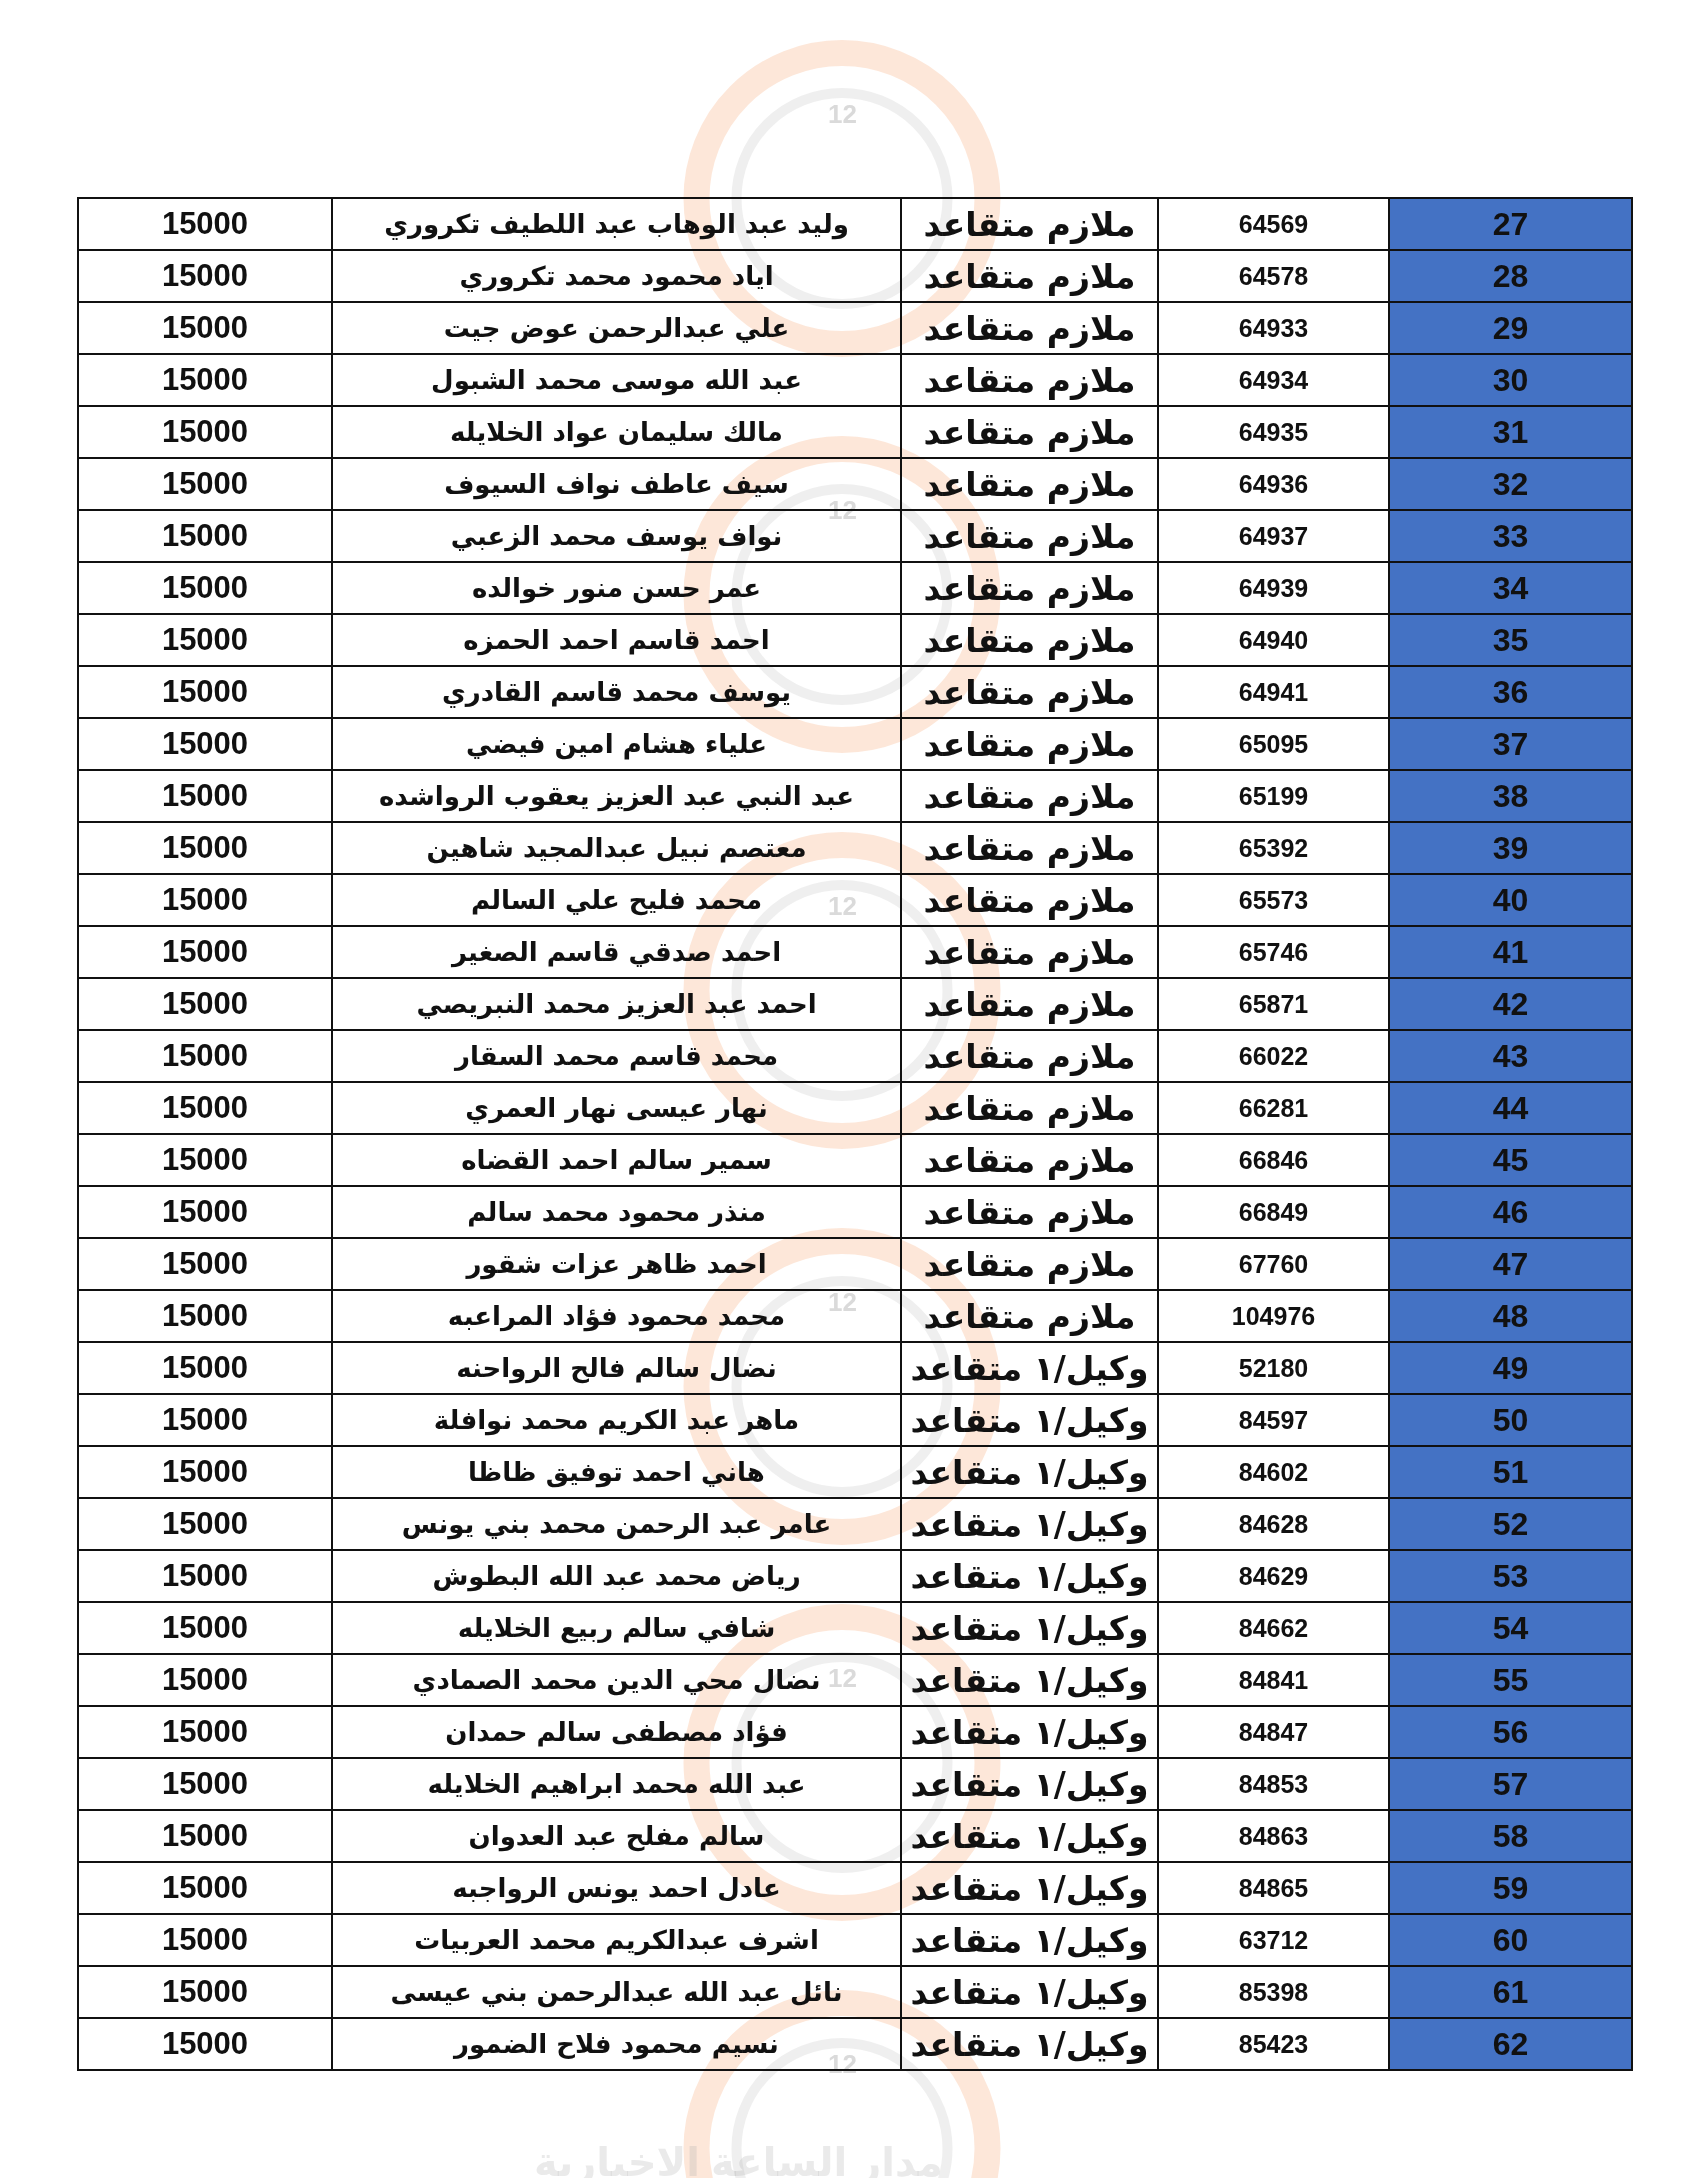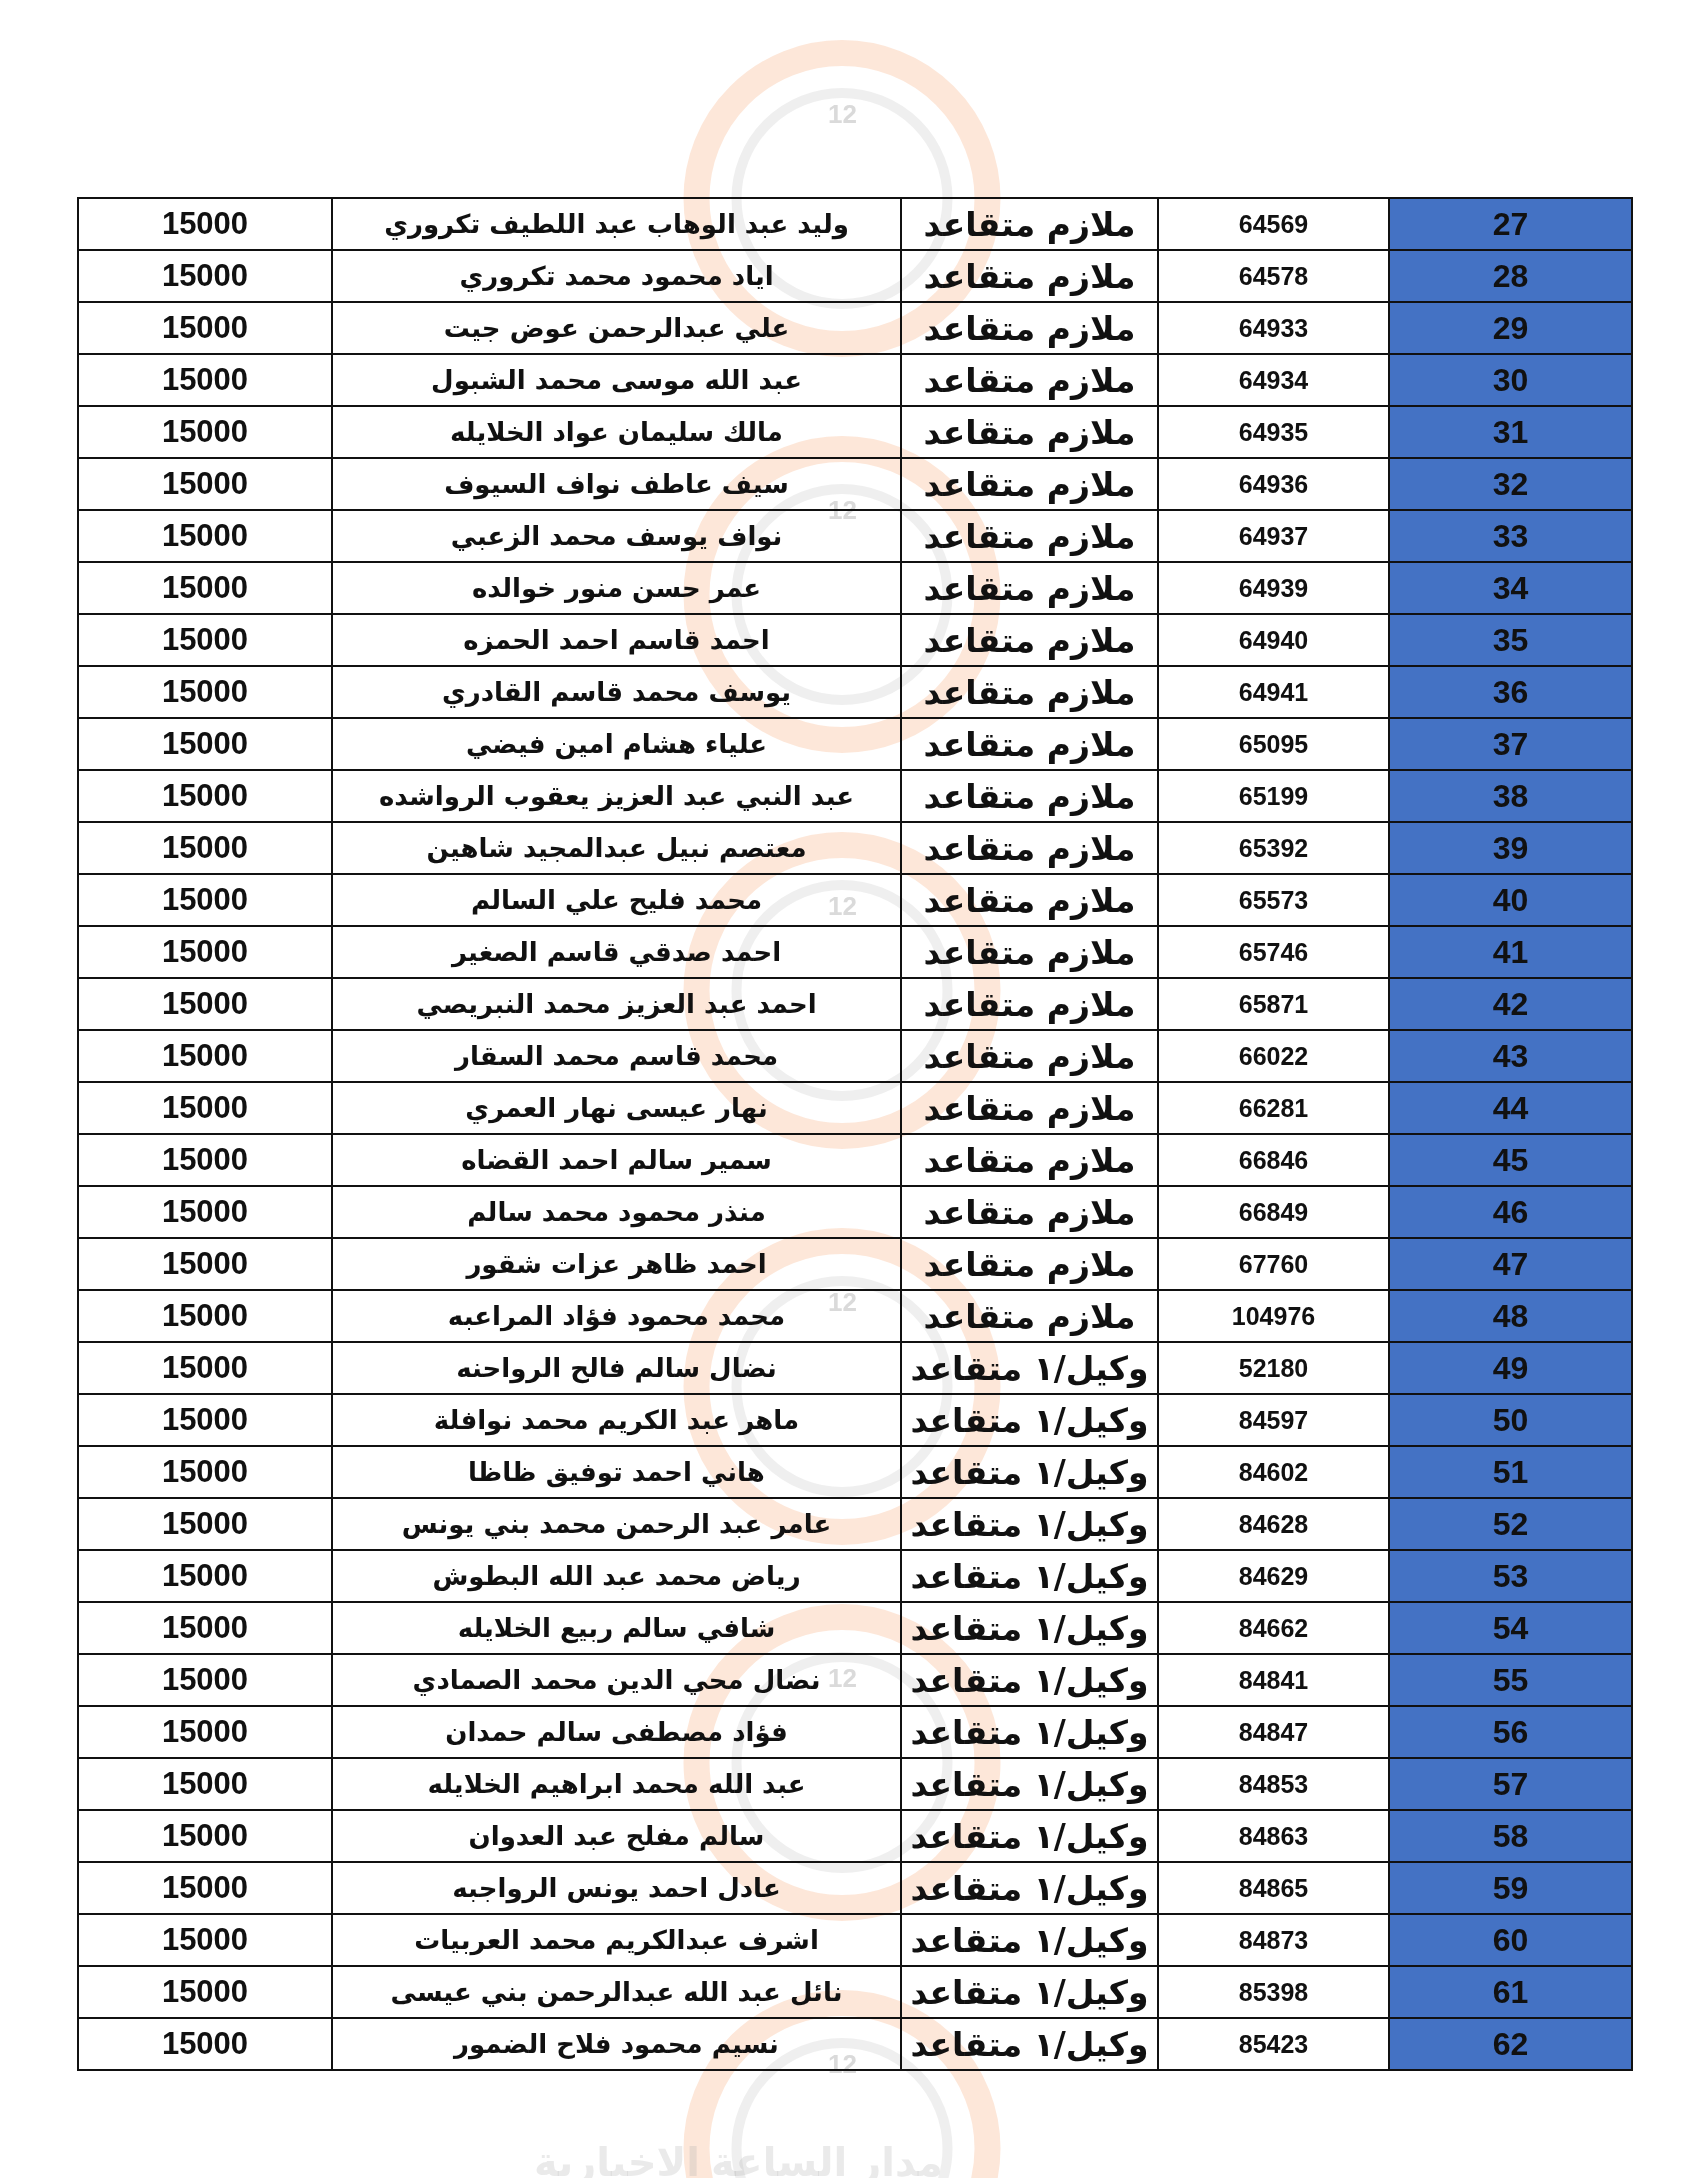--- a/index.html
+++ b/index.html
@@ -310,21 +310,21 @@
         <td class="c-amount">15000</td>
         <td class="c-name">عادل احمد يونس الرواجبه</td>
         <td class="c-rank">وكيل/١ متقاعد</td>
         <td class="c-id">84865</td>
         <td class="c-seq">59</td>
       </tr>
       <tr>
         <td class="c-amount">15000</td>
         <td class="c-name">اشرف عبدالكريم محمد العربيات</td>
         <td class="c-rank">وكيل/١ متقاعد</td>
-        <td class="c-id">84873</td>
+        <td class="c-id">63712</td>
         <td class="c-seq">60</td>
       </tr>
       <tr>
         <td class="c-amount">15000</td>
         <td class="c-name">نائل عبد الله عبدالرحمن بني عيسى</td>
         <td class="c-rank">وكيل/١ متقاعد</td>
         <td class="c-id">85398</td>
         <td class="c-seq">61</td>
       </tr>
       <tr>

